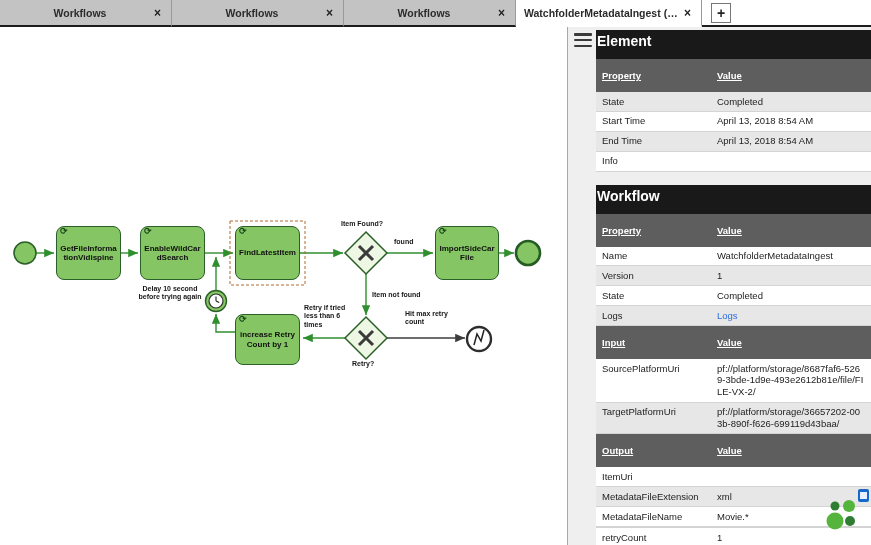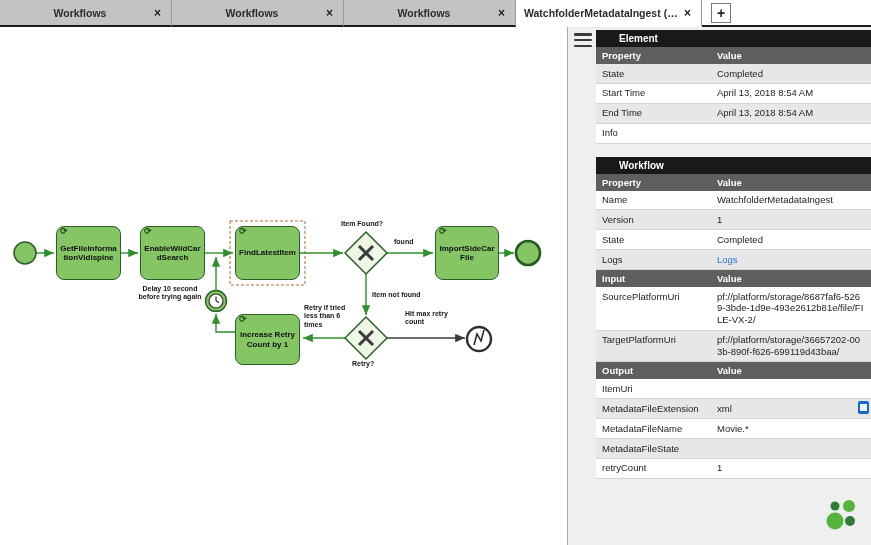--- a/index.html
+++ b/index.html
@@ -43,25 +43,25 @@
 
   
   .panel { position:relative; width:304px; height:518px; background:#efefef;
            border-left:1px solid #a8a8a8; font-size:9.5px; color:#222; }
   .hamburger { position:absolute; left:6px; top:6px; width:18px; height:14px;
                display:flex; flex-direction:column; justify-content:space-between;
                cursor:pointer; }
   .hamburger span { display:block; height:2.5px; background:#3a3a3a; border-radius:1px; }
 
   .ptables { position:absolute; left:28px; top:3px; right:0; }
-  .sec-header { background:#191919; color:#fff; font-size:10px; font-weight:bold;
-                padding:3px 23px; height:17px; }
+  .sec-header { background:#191919; color:#fff; font-size:14px; font-weight:bold;
+                padding:3px 1px; height:29px; }
   .col-header, .sub-header { display:grid; grid-template-columns:115px 1fr;
                 background:#5e5e5e; color:#fff; font-weight:bold; }
-  .col-header > div, .sub-header > div { padding:3px 6px; }
+  .col-header > div, .sub-header > div { padding:11px 6px;text-decoration:underline; }
   .prow { display:grid; grid-template-columns:115px 1fr; background:#fff;
           border-bottom:1px solid #d4d4d4; }
   .prow.alt { background:#e7e7e7; }
   .pcell { padding:3.5px 6px; line-height:1.25; }
   .pval { word-break:break-all; position:relative; }
   .plink { color:#2a6fdb; text-decoration:none; cursor:pointer; }
   .gap { height:13px; }
 
   .copyicon { position:absolute; right:2px; top:2px; width:11px; height:13px;
               background:#1669c9; border-radius:2px; cursor:pointer; }
@@ -267,21 +267,20 @@
           <div class="pcell pval">
             <span>xml</span>
             <span class="copyicon"></span>
           </div>
         </div>
         <div class="prow">
           <div class="pcell pname">MetadataFileName</div>
           <div class="pcell pval">Movie.*</div>
         </div>
         <div class="prow alt">
-          <div class="pcell pname">MetadataFileState</div>
         </div>
         <div class="prow">
           <div class="pcell pname">retryCount</div>
           <div class="pcell pval">1</div>
         </div>
       </div>
 
       <svg class="logo" viewBox="0 0 34 34">
         <circle cx="10" cy="9" r="4.5" fill="#2e7d32"></circle>
         <circle cx="24" cy="9" r="6" fill="#55b43c"></circle>

